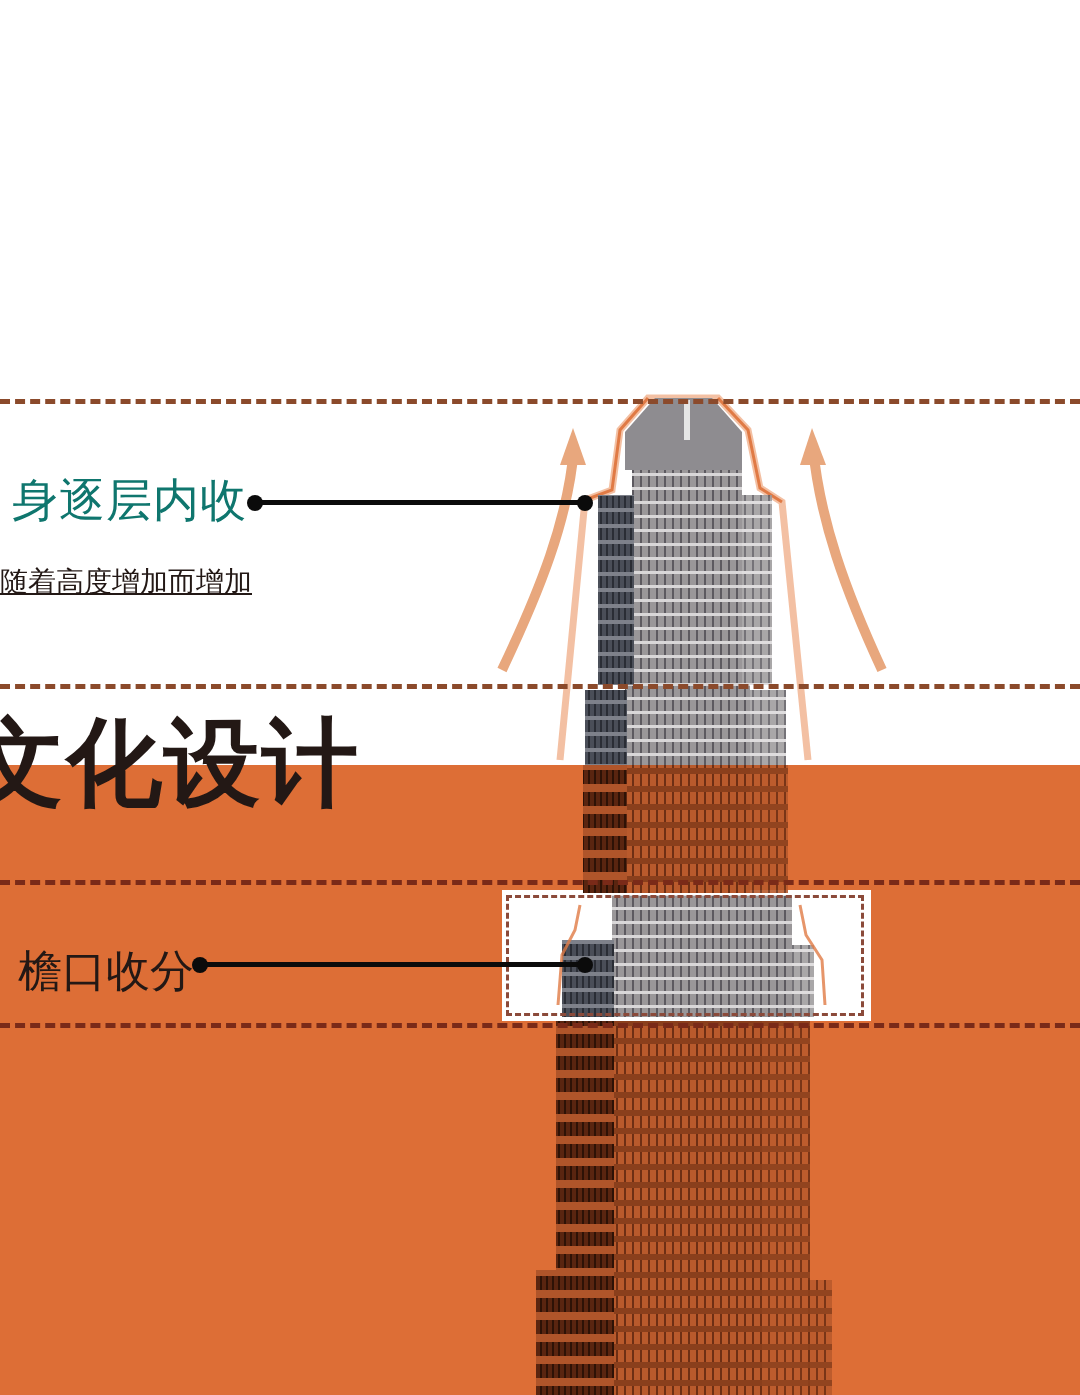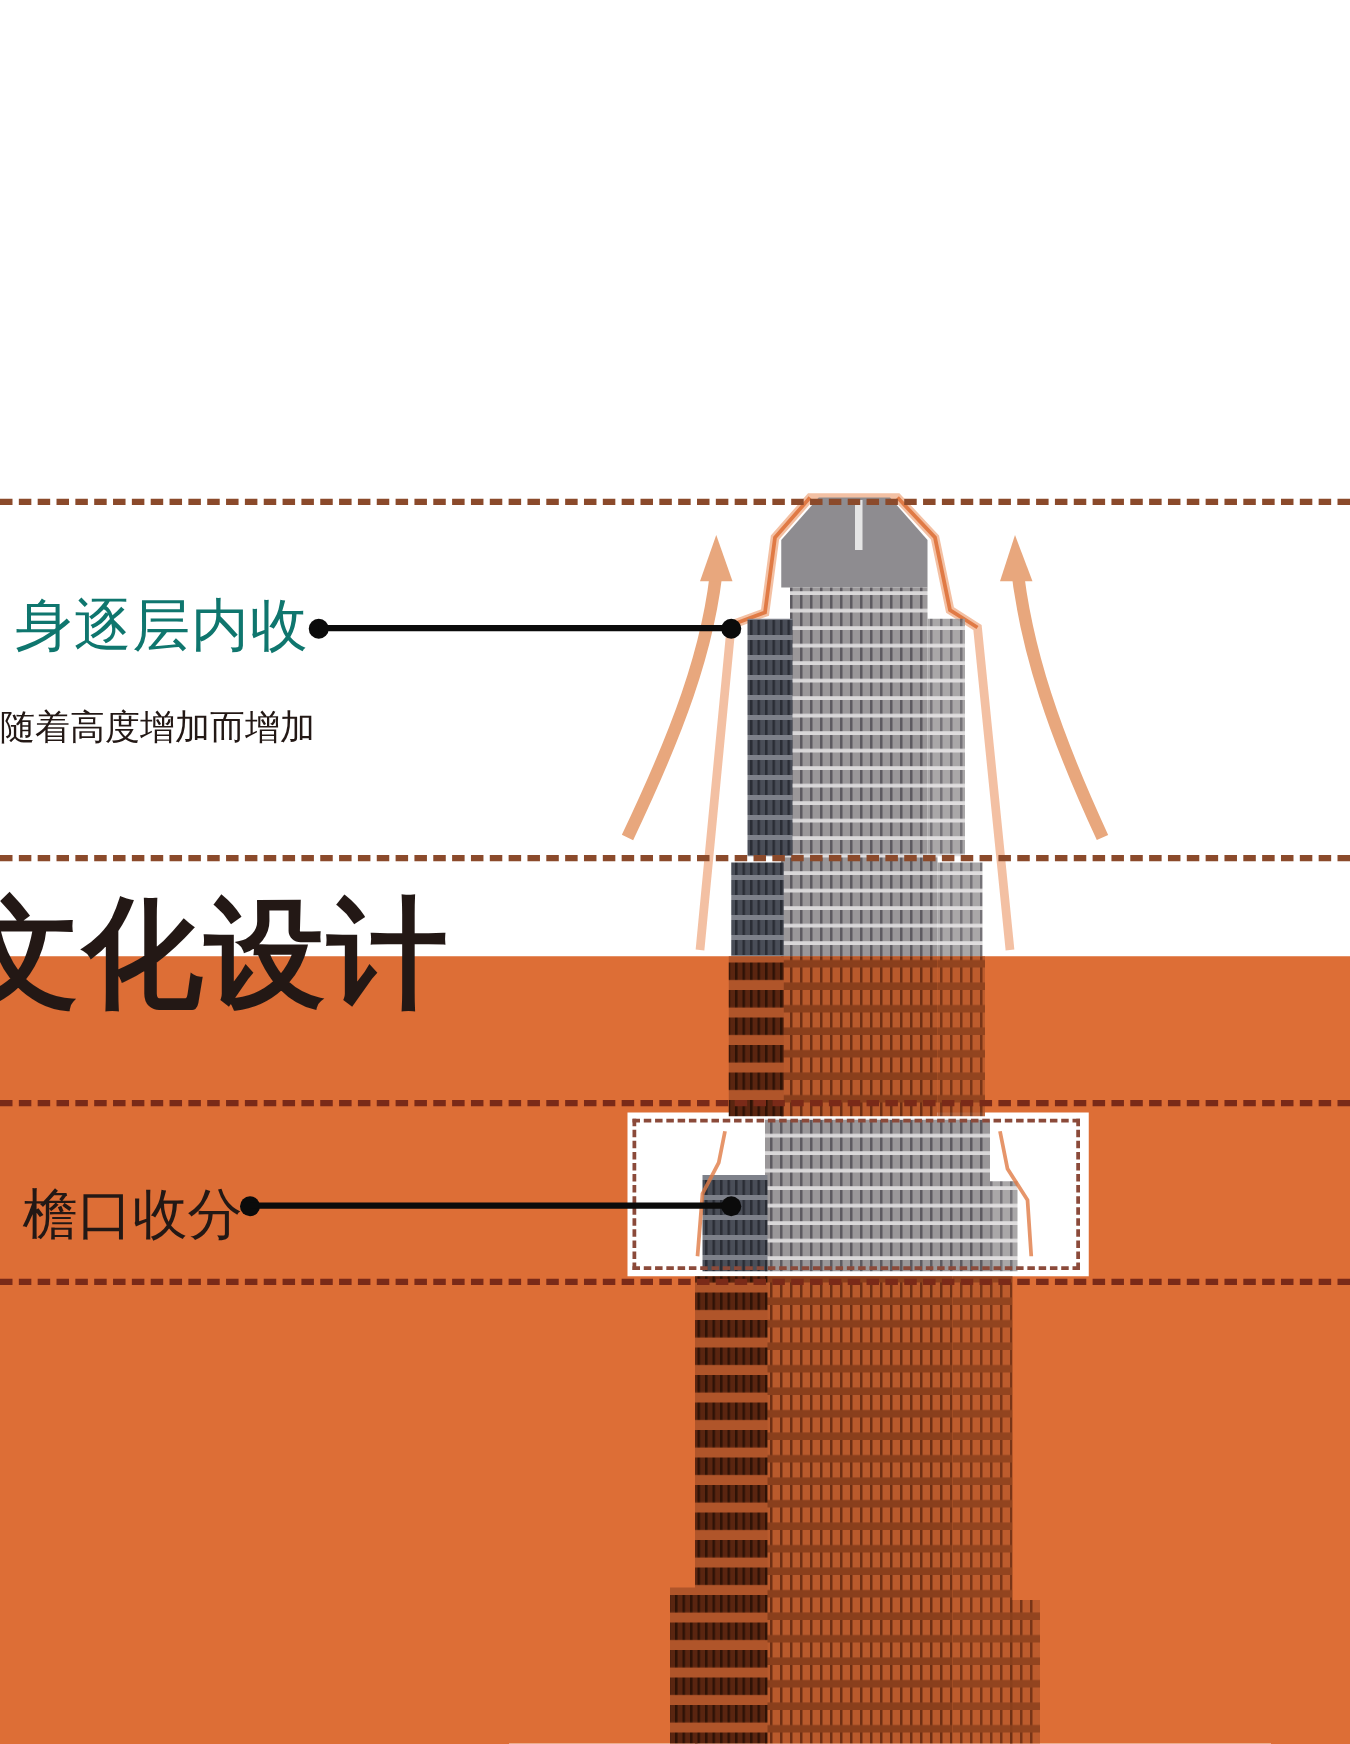--- a/index.html
+++ b/index.html
@@ -25,20 +25,21 @@
     position: absolute; left: 506px; top: 895px; width: 358px; height: 121px;
     border: 3px dashed #8b4a3a; box-sizing: border-box;
   }
   .label-main {
     position: absolute; left: 0; top: 470px; font-size: 46px; color: #0f766e;
     white-space: nowrap; letter-spacing: 1px; margin-left: 12px;
   }
   .label-sub {
     position: absolute; left: 0; top: 563px; font-size: 28px; color: #231815;
     white-space: nowrap;
+    text-decoration: underline;
   }
   .title-big {
     position: absolute; left: -32px; top: 700px; font-size: 96px; font-weight: bold;
     color: #231815; white-space: nowrap; letter-spacing: 2px;
   }
   .label-eave {
     position: absolute; left: 18px; top: 942px; font-size: 44px; color: #231815;
     white-space: nowrap;
   }
   .leader {

